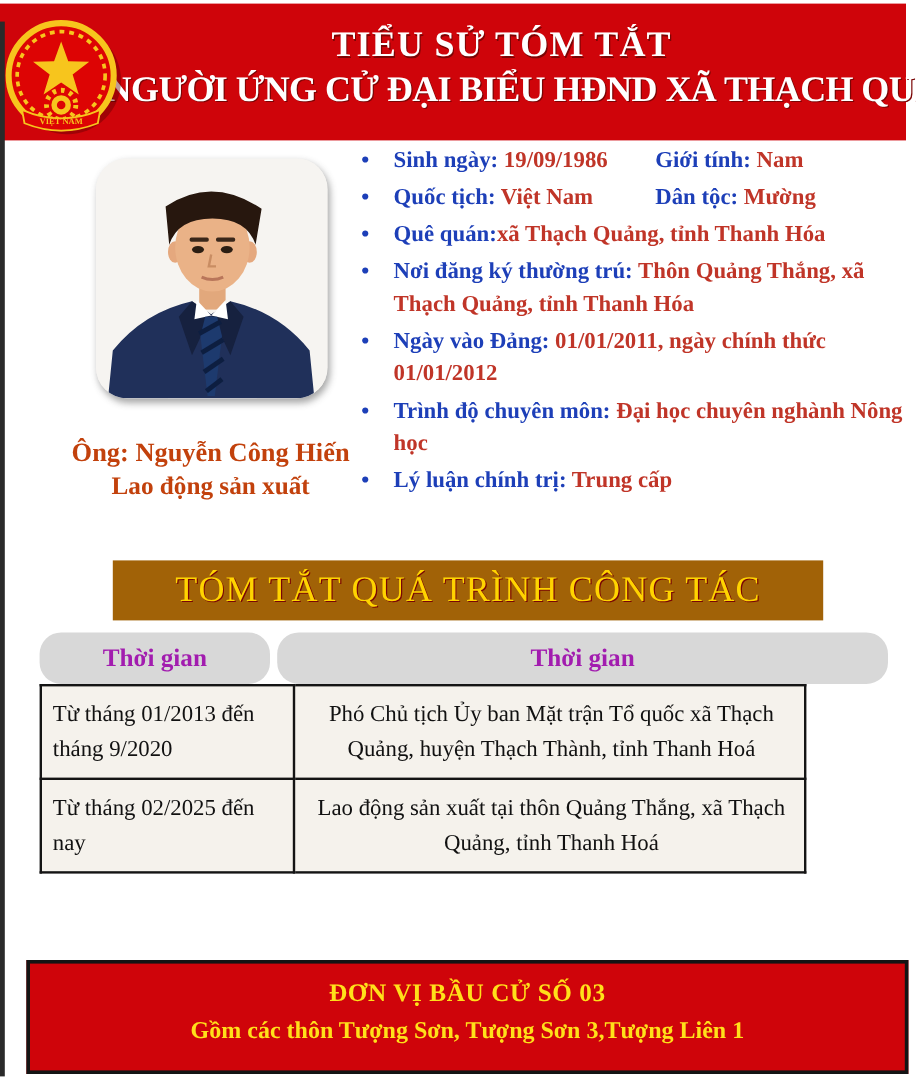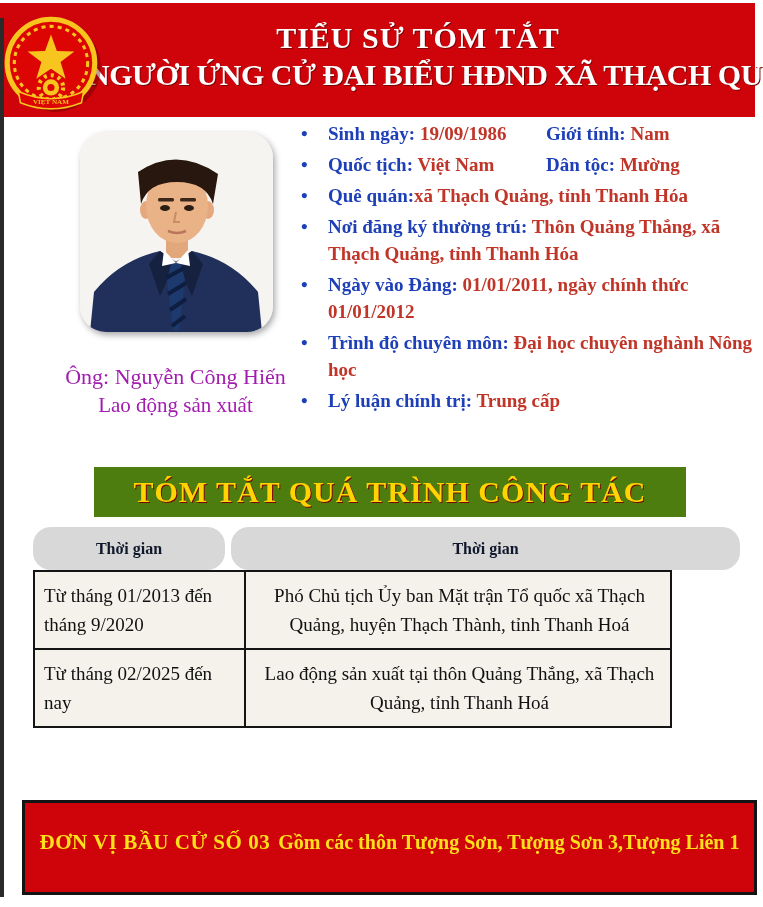--- a/index.html
+++ b/index.html
@@ -22,61 +22,61 @@
   .title-l3{font-size:28px;letter-spacing:0.5px;text-shadow:1px 1px 0 #7a0505;}
 
   
   .photo{
     position:absolute;left:80px;top:132px;width:193px;height:200px;border-radius:26px;overflow:hidden;
     box-shadow:2px 3px 6px rgba(60,60,60,.45);background:#f6f4f1;
   }
   .photo svg{display:block;}
 
   
-  .name-block{position:absolute;left:33px;top:362px;width:285px;text-align:center;color:#a21caf;font-weight:normal;}
+  .name-block{position:absolute;left:33px;top:362px;width:285px;text-align:center;color:#c2410c;font-weight:bold;}
   .name-line{font-size:22px;line-height:29px;}
   .occupation-line{font-size:21px;line-height:29px;}
 
   
   .details{position:absolute;left:295px;top:120px;width:462px;}
   .detail-item{display:flex;font-size:19px;font-weight:bold;line-height:27px;margin-bottom:4px;}
   .bullet{flex:0 0 27px;color:#1d3fb8;font-size:19px;text-align:left;padding-left:6px;}
   .detail-content{flex:1;}
   .detail-content.dual .pair:first-child{display:inline-block;min-width:218px;}
   .d-label{color:#1d3fb8;}
   .d-value{color:#c03528;}
 
   
   .section-banner{
-    position:absolute;left:94px;top:467px;width:592px;height:50px;background:#4d7c0f;
+    position:absolute;left:94px;top:467px;width:592px;height:50px;background:#a16207;
     display:flex;align-items:center;justify-content:center;
-    color:#ffd400;font-size:30px;font-weight:bold;letter-spacing:1px;text-shadow:1px 1px 0 #7a0505;
+    color:#ffd400;font-size:30px;font-weight:normal;letter-spacing:1px;text-shadow:1px 1px 0 #7a0505;
   }
 
   
   .tbl-header{position:absolute;left:33px;top:527px;width:707px;height:43px;display:flex;}
-  .tbl-header .hcell{background:#d8d8d8;color:#0f172a;font-weight:bold;font-size:16px;
+  .tbl-header .hcell{background:#d8d8d8;color:#a21caf;font-weight:bold;font-size:21px;
     display:flex;align-items:center;justify-content:center;border-radius:18px;}
   .hcell.h1{width:192px;}
   .hgap{width:6px;background:#ffffff;}
   .hcell.h2{flex:1;}
 
   .tbl-body{position:absolute;left:33px;top:570px;width:639px;border-collapse:collapse;}
   .tbl-body td{
     border:2px solid #141414;background:#f5f2ec;color:#111111;
     font-size:19px;line-height:29px;vertical-align:middle;padding:9px 8px 9px 9px;
   }
   .tbl-body td.col-time{width:192px;}
   .tbl-body td.col-pos{padding-left:11px;text-align:center;}
 
   
   .footer-banner{
     position:absolute;left:22px;top:800px;width:735px;height:95px;background:#cf040a;
     border:3px solid #141414;box-sizing:border-box;
-    display:flex;flex-direction:row;align-items:center;justify-content:center;gap:8px;
+    display:flex;flex-direction:column;align-items:center;justify-content:center;gap:8px;
     color:#ffe01a;font-weight:bold;padding-bottom:10px;
   }
   .footer-l1{font-size:21px;letter-spacing:0.5px;}
   .footer-l2{font-size:20px;}
 </style>
 </head>
 <body>
 
 <div class="page">
 

